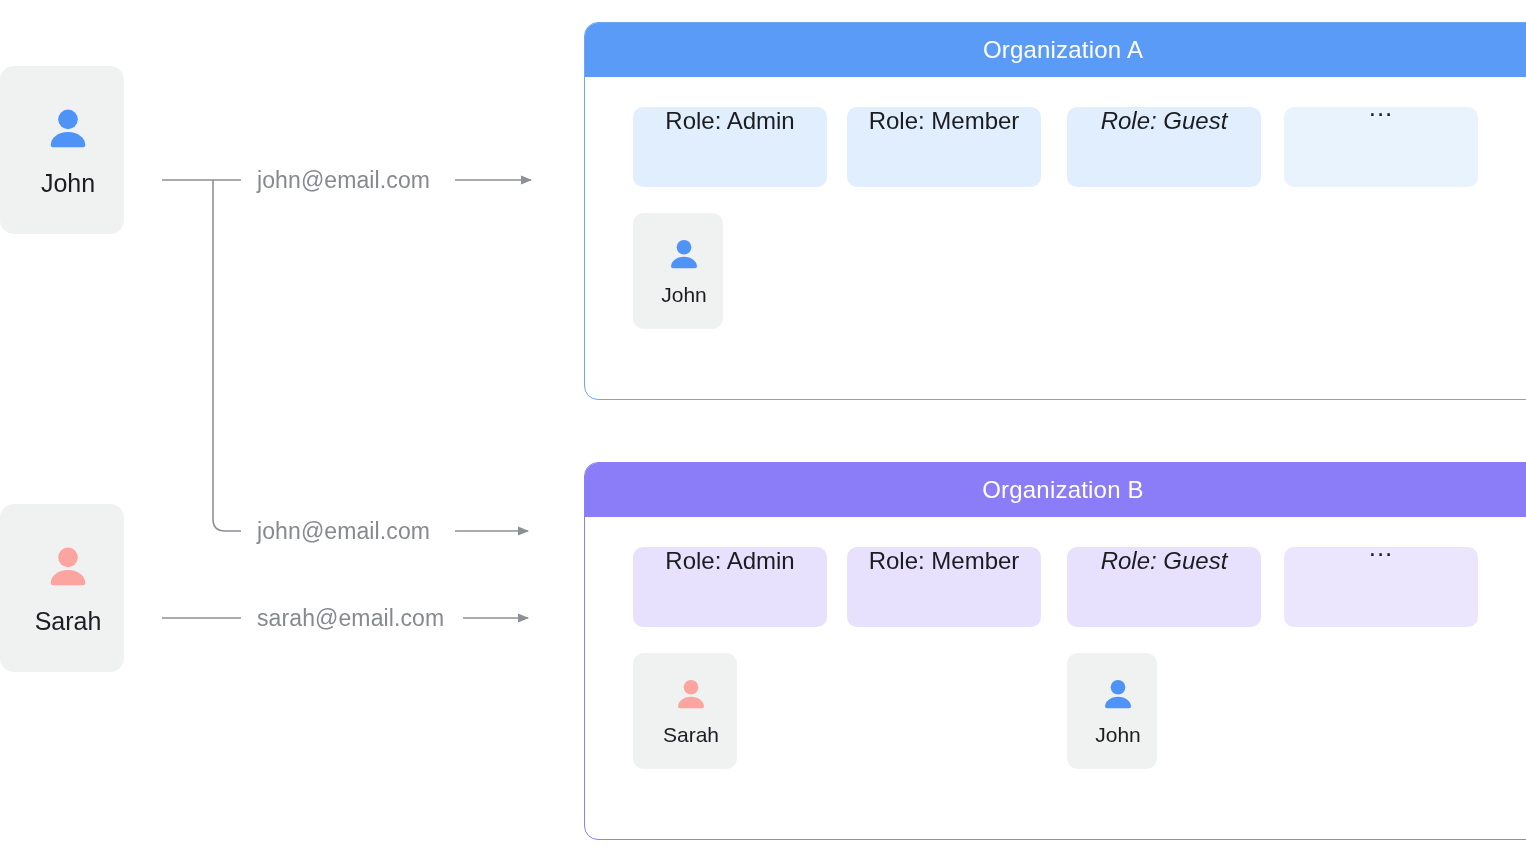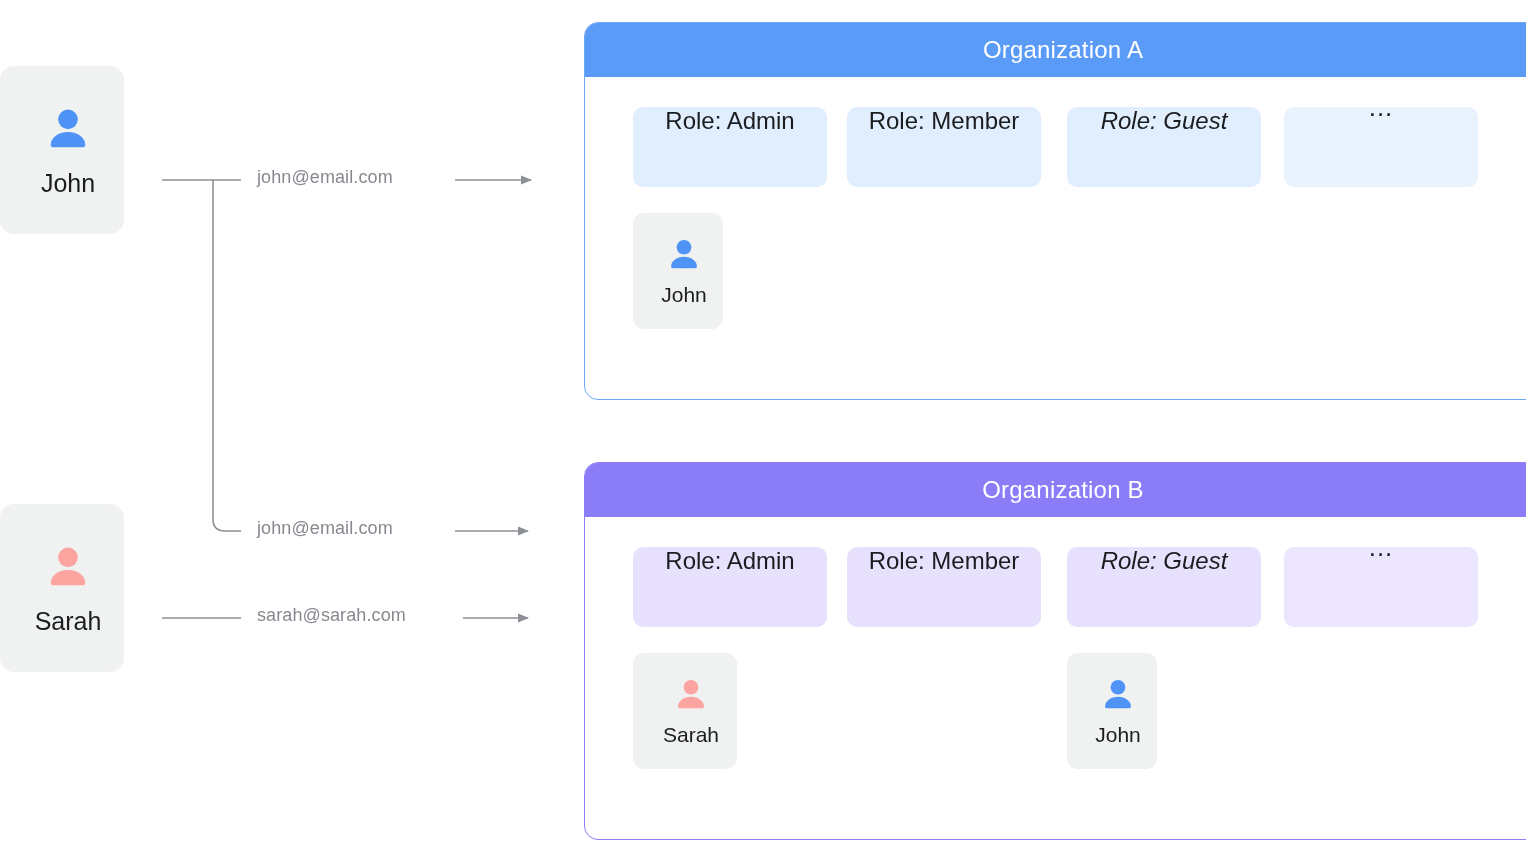--- a/index.html
+++ b/index.html
@@ -52,21 +52,21 @@
   
   #connectors {
     position: absolute;
     left: 0; top: 0;
     width: 600px; height: 866px;
     pointer-events: none;
   }
   .email-label {
     position: absolute;
     color: #86898f;
-    font-size: 18px;
+    font-size: 23px;
     white-space: nowrap;
     letter-spacing: .1px;
   }
 
   
   .org-panel {
     position: absolute;
     left: 584px;
     width: 958px;                 
     border-radius: 14px;
@@ -158,21 +158,21 @@
   <path d="M 213 180 V 519 Q 213 531 225 531 H 241" stroke="#8c8f95" stroke-width="1.6" fill="none"></path>
 
   <path d="M 455 531 H 528" stroke="#8c8f95" stroke-width="1.6" fill="none" marker-end="url(#arrow)"></path>
 
   <path d="M 162 618 H 241" stroke="#8c8f95" stroke-width="1.6" fill="none"></path>
   <path d="M 463 618 H 528" stroke="#8c8f95" stroke-width="1.6" fill="none" marker-end="url(#arrow)"></path>
 </svg>
 
 <div class="email-label" style="left:257px; top:167px;">john@email.com</div>
 <div class="email-label" style="left:257px; top:518px;">john@email.com</div>
-<div class="email-label" style="left:257px; top:605px;">sarah@sarah.com</div>
+<div class="email-label" style="left:257px; top:605px;">sarah@email.com</div>
 
 <div class="org-panel a">
   <div class="org-header">Organization A</div>
   <div class="org-body">
 
     <div class="role-chip chip-c0">
       <span>Role: Admin</span>
     </div>
     <div class="role-chip chip-c1">
       <span>Role: Member</span>

